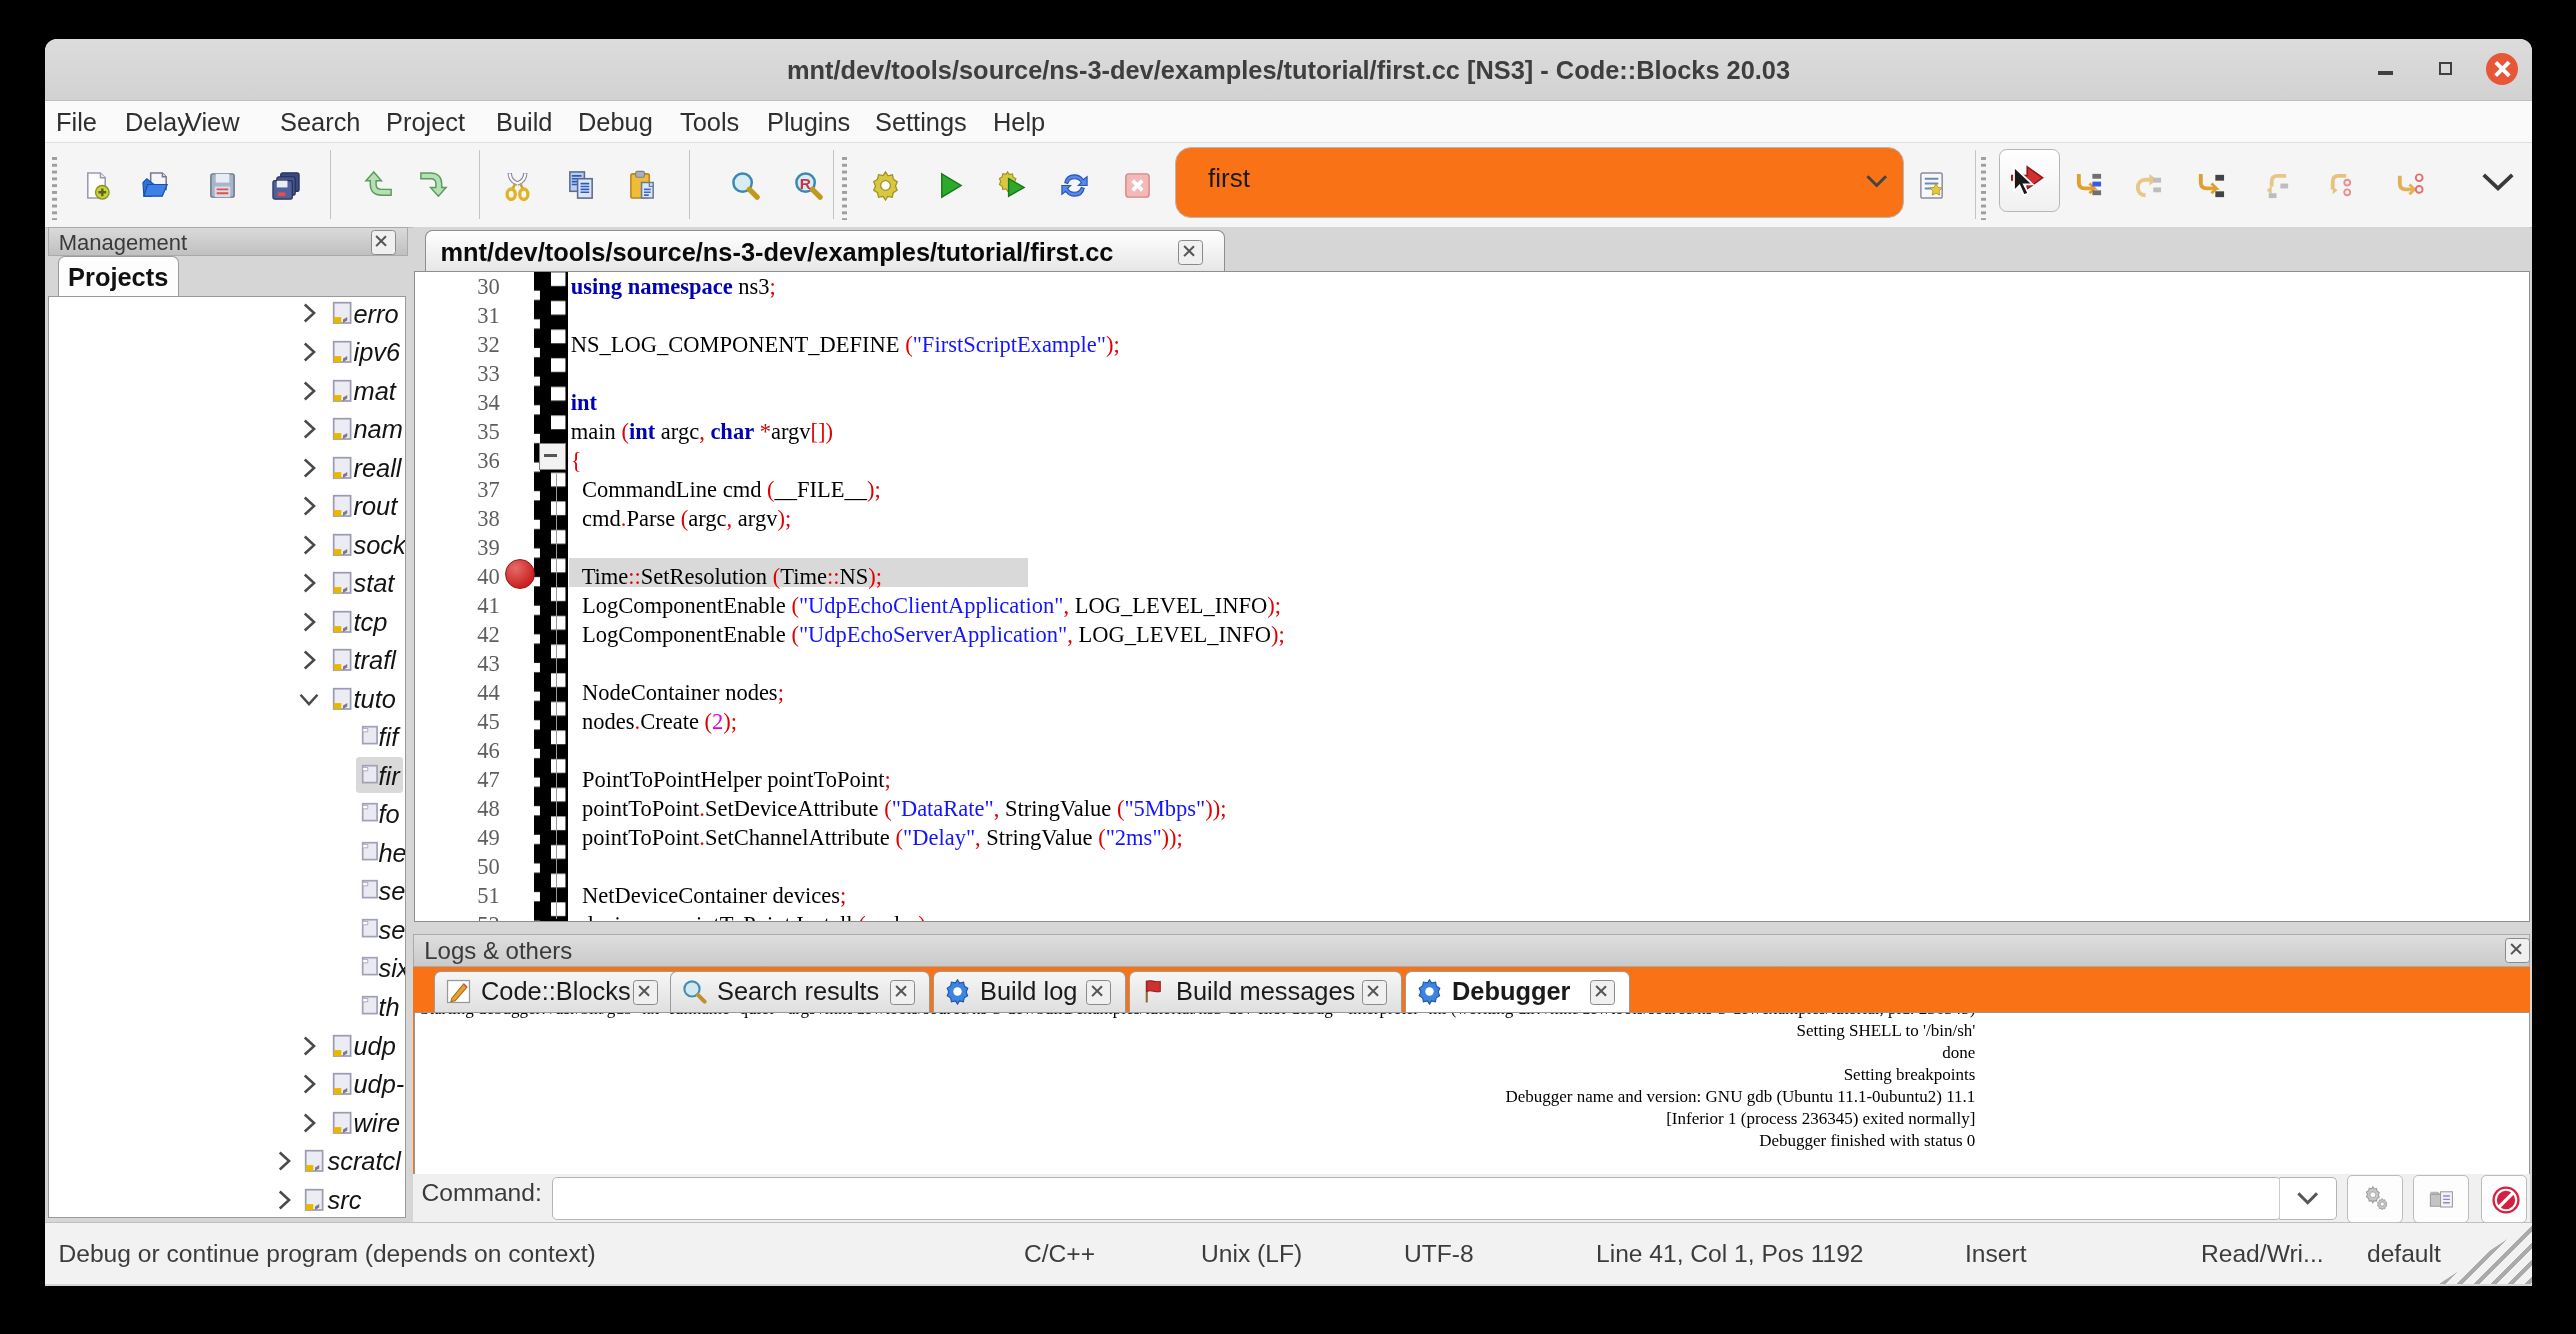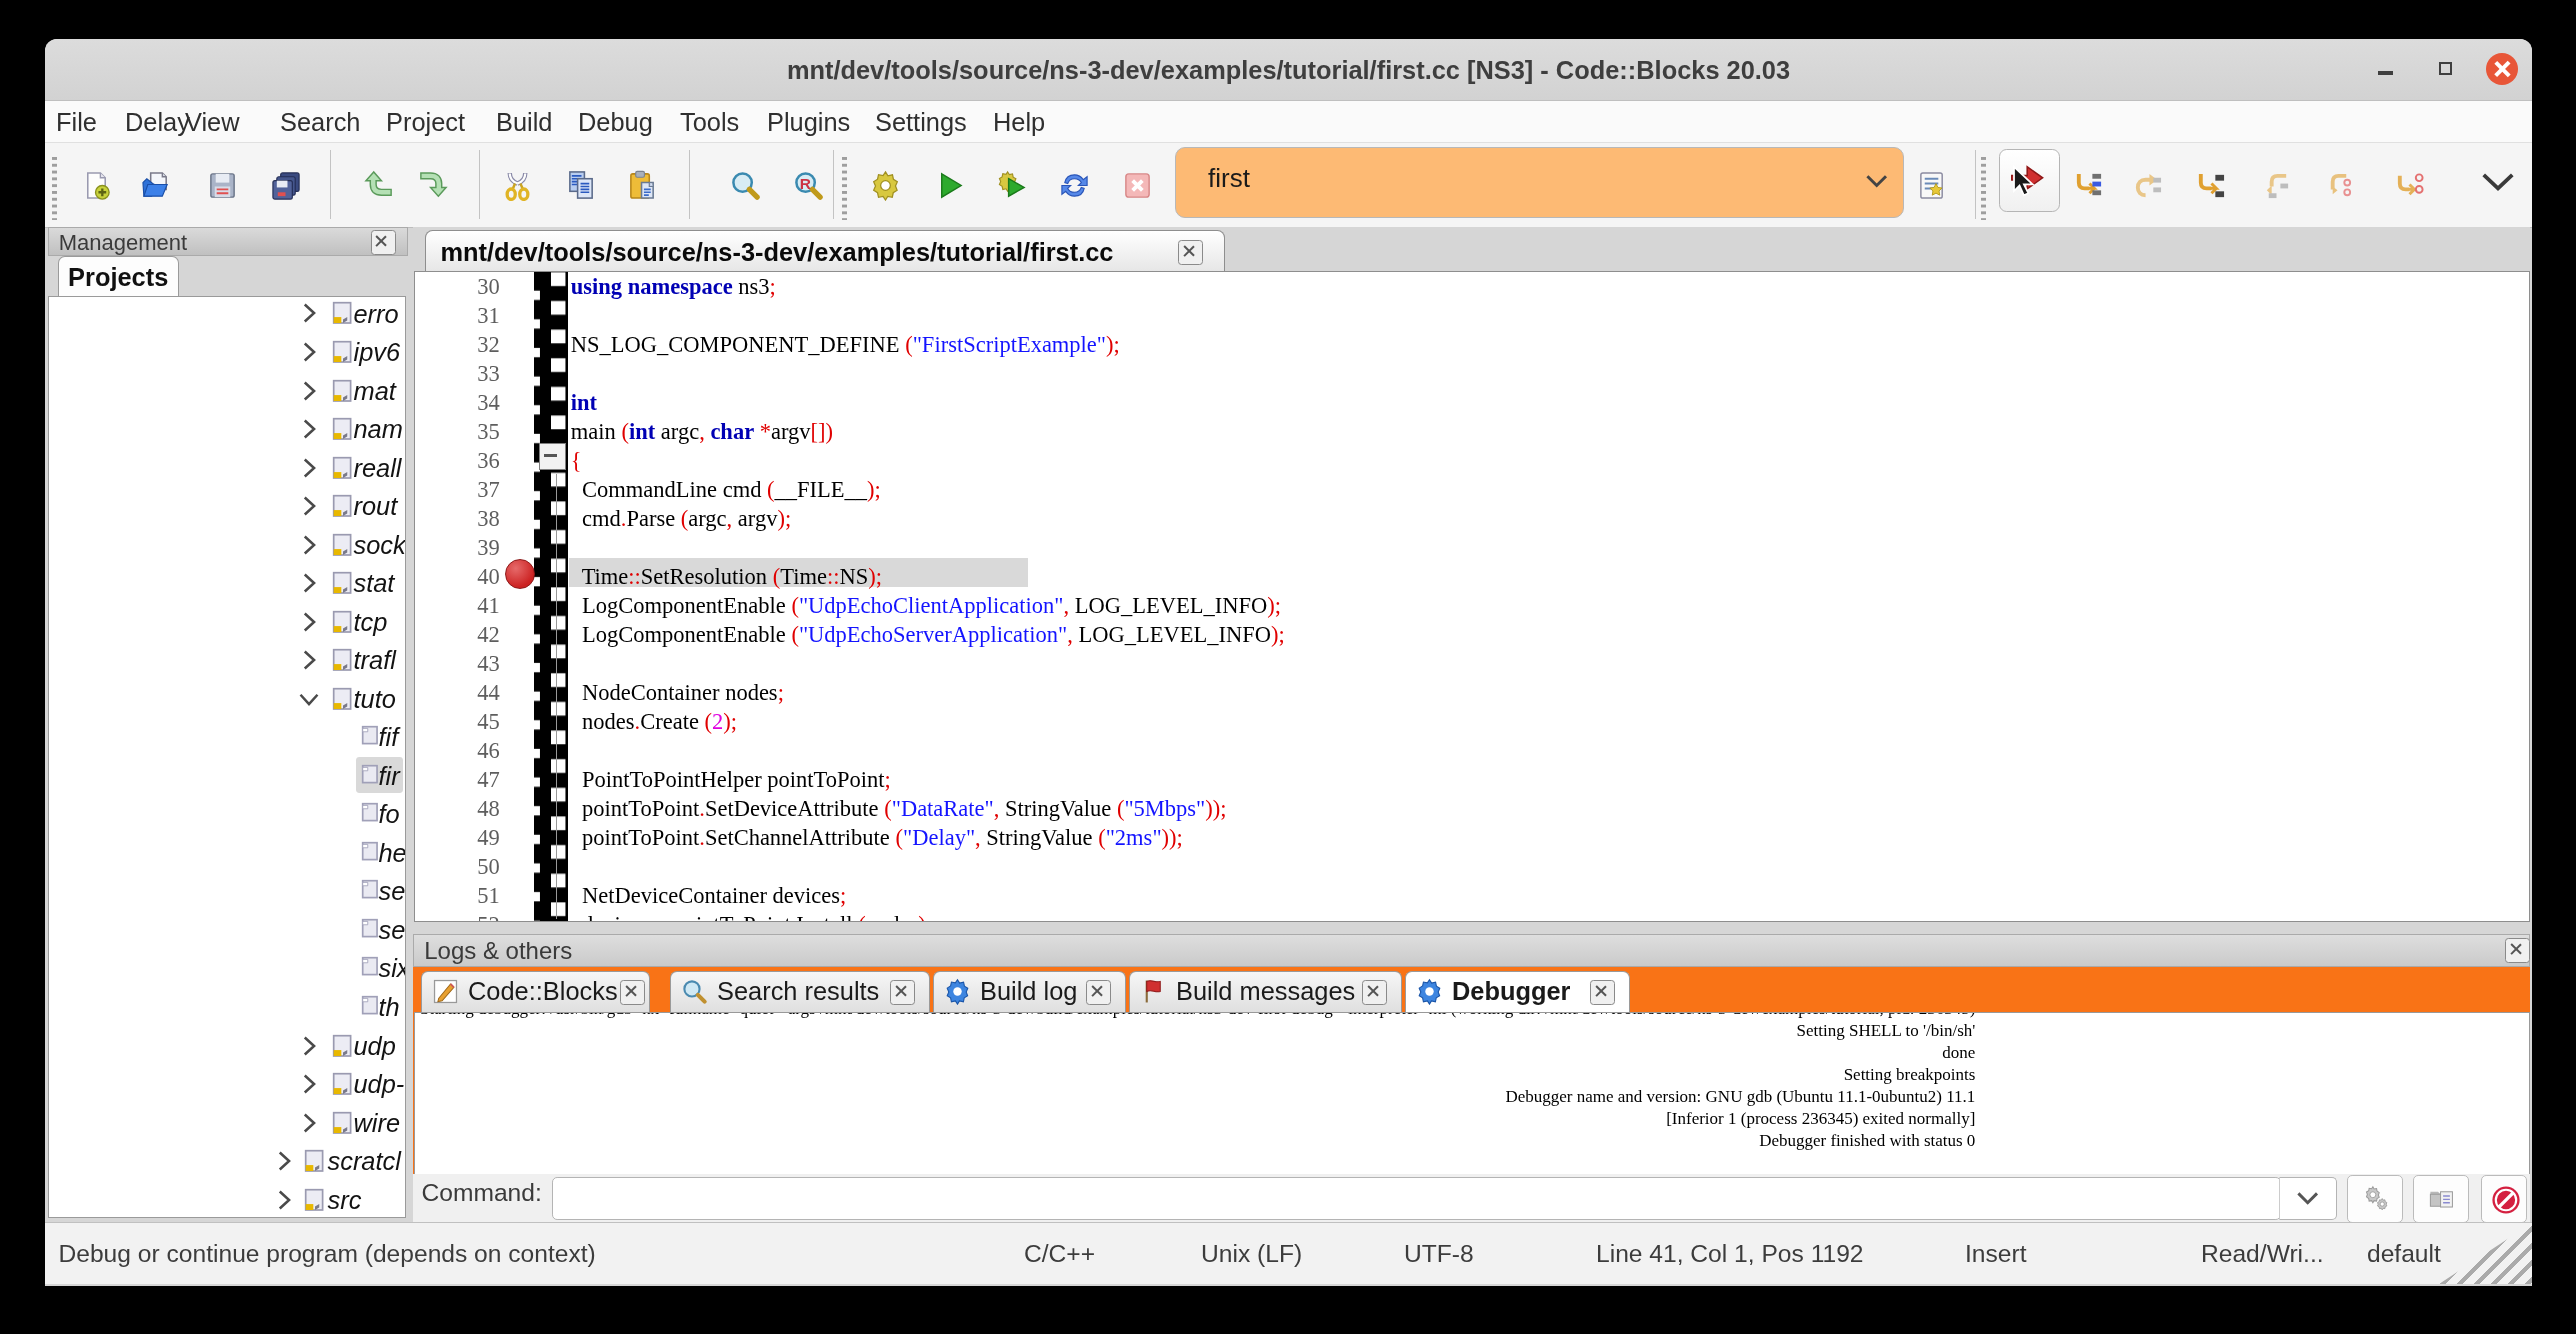--- a/index.html
+++ b/index.html
@@ -23,21 +23,21 @@
 #menubar span{position:absolute;top:0;height:41px;line-height:42px;font-size:25.4px;color:#2f2f2f;}
 
 #toolbar{position:absolute;left:0;top:103px;width:2487px;height:84px;background:#f5f5f5;
   border-top:0.8px solid #e0e0e0;border-bottom:0.8px solid #bdbdbd;}
 .grip{position:absolute;top:13.5px;width:8.5px;height:63px;
   background:repeating-linear-gradient(180deg,#9e9e9e 0 2.5px,transparent 2.5px 6.8px);
   background-size:5.1px 6.8px;background-repeat:repeat-y;background-position:0 0;}
 .tsep{position:absolute;top:6.8px;width:0.8px;height:69px;background:#c3c3c3;}
 .ticon{position:absolute;top:27px;width:31px;height:31px;}
 
-.combo{position:absolute;background:#fdba74;border:1.7px solid #b8b8b8;border-radius:10px;text-align:center;}
+.combo{position:absolute;background:#f97316;border:1.7px solid #b8b8b8;border-radius:16px;text-align:center;}
 
 #mgmt{position:absolute;left:2.5px;top:188px;width:358px;height:995px;background:#d6d6d6;}
 #mgmt-hdr{position:absolute;left:0px;top:0px;width:358px;height:27px;
   background:linear-gradient(#dadada,#c0c0c0);border:0.8px solid #aaa;}
 #mgmt-hdr span{position:absolute;left:10.2px;top:2.5px;font-size:22px;color:#3a3a3a;line-height:24px;}
 #projtab{position:absolute;left:10.2px;top:29px;width:119px;height:41px;background:#fdfdfd;
   border:1.7px solid #9a9a9a;border-bottom:none;border-radius:6.8px 6.8px 0 0;
   font-weight:bold;font-size:25.4px;color:#111;text-align:center;line-height:41px;}
 #tree{position:absolute;left:0px;top:69px;width:356px;height:920px;background:#fff;
   border:1.7px solid #9a9a9a;overflow:hidden;}
@@ -578,21 +578,21 @@
   NetDeviceContainer devices<span class="o">;</span>
   devices <span class="o">=</span> pointToPoint<span class="o">.</span>Install <span class="o">(</span>nodes<span class="o">);</span></pre>
     </div>
   </div>
   <div id="logs">
     <div id="logs-hdr">
           <span>Logs &amp; others</span>
           <div class="xbox" style="left:2091px;top:2.5px;"></div>
         </div>
 
-    <div class="btab" style="left:8px;width:227px;">
+    <div class="btab" style="left:21px;width:227px;padding-left:32px;">
       <svg class="bticon" viewBox="0 0 32 32">
             <rect x="3" y="3" width="26" height="26" fill="#fff" stroke="#999" stroke-width="1.5"></rect>
             <path d="M8 24L22 7l4 4L12 27l-5 1z" fill="#e8a030" stroke="#a06818" stroke-width="1.2"></path>
             <path d="M22 7l4 4" stroke="#d05858" stroke-width="2"></path>
           </svg>
       <span class="btxt">Code::Blocks</span>
           <div class="xbox" style="left:198px;top:7.6px;"></div>
         </div>
     <div class="btab" style="left:257px;width:258px;">
       <svg class="bticon" viewBox="0 0 32 32">

